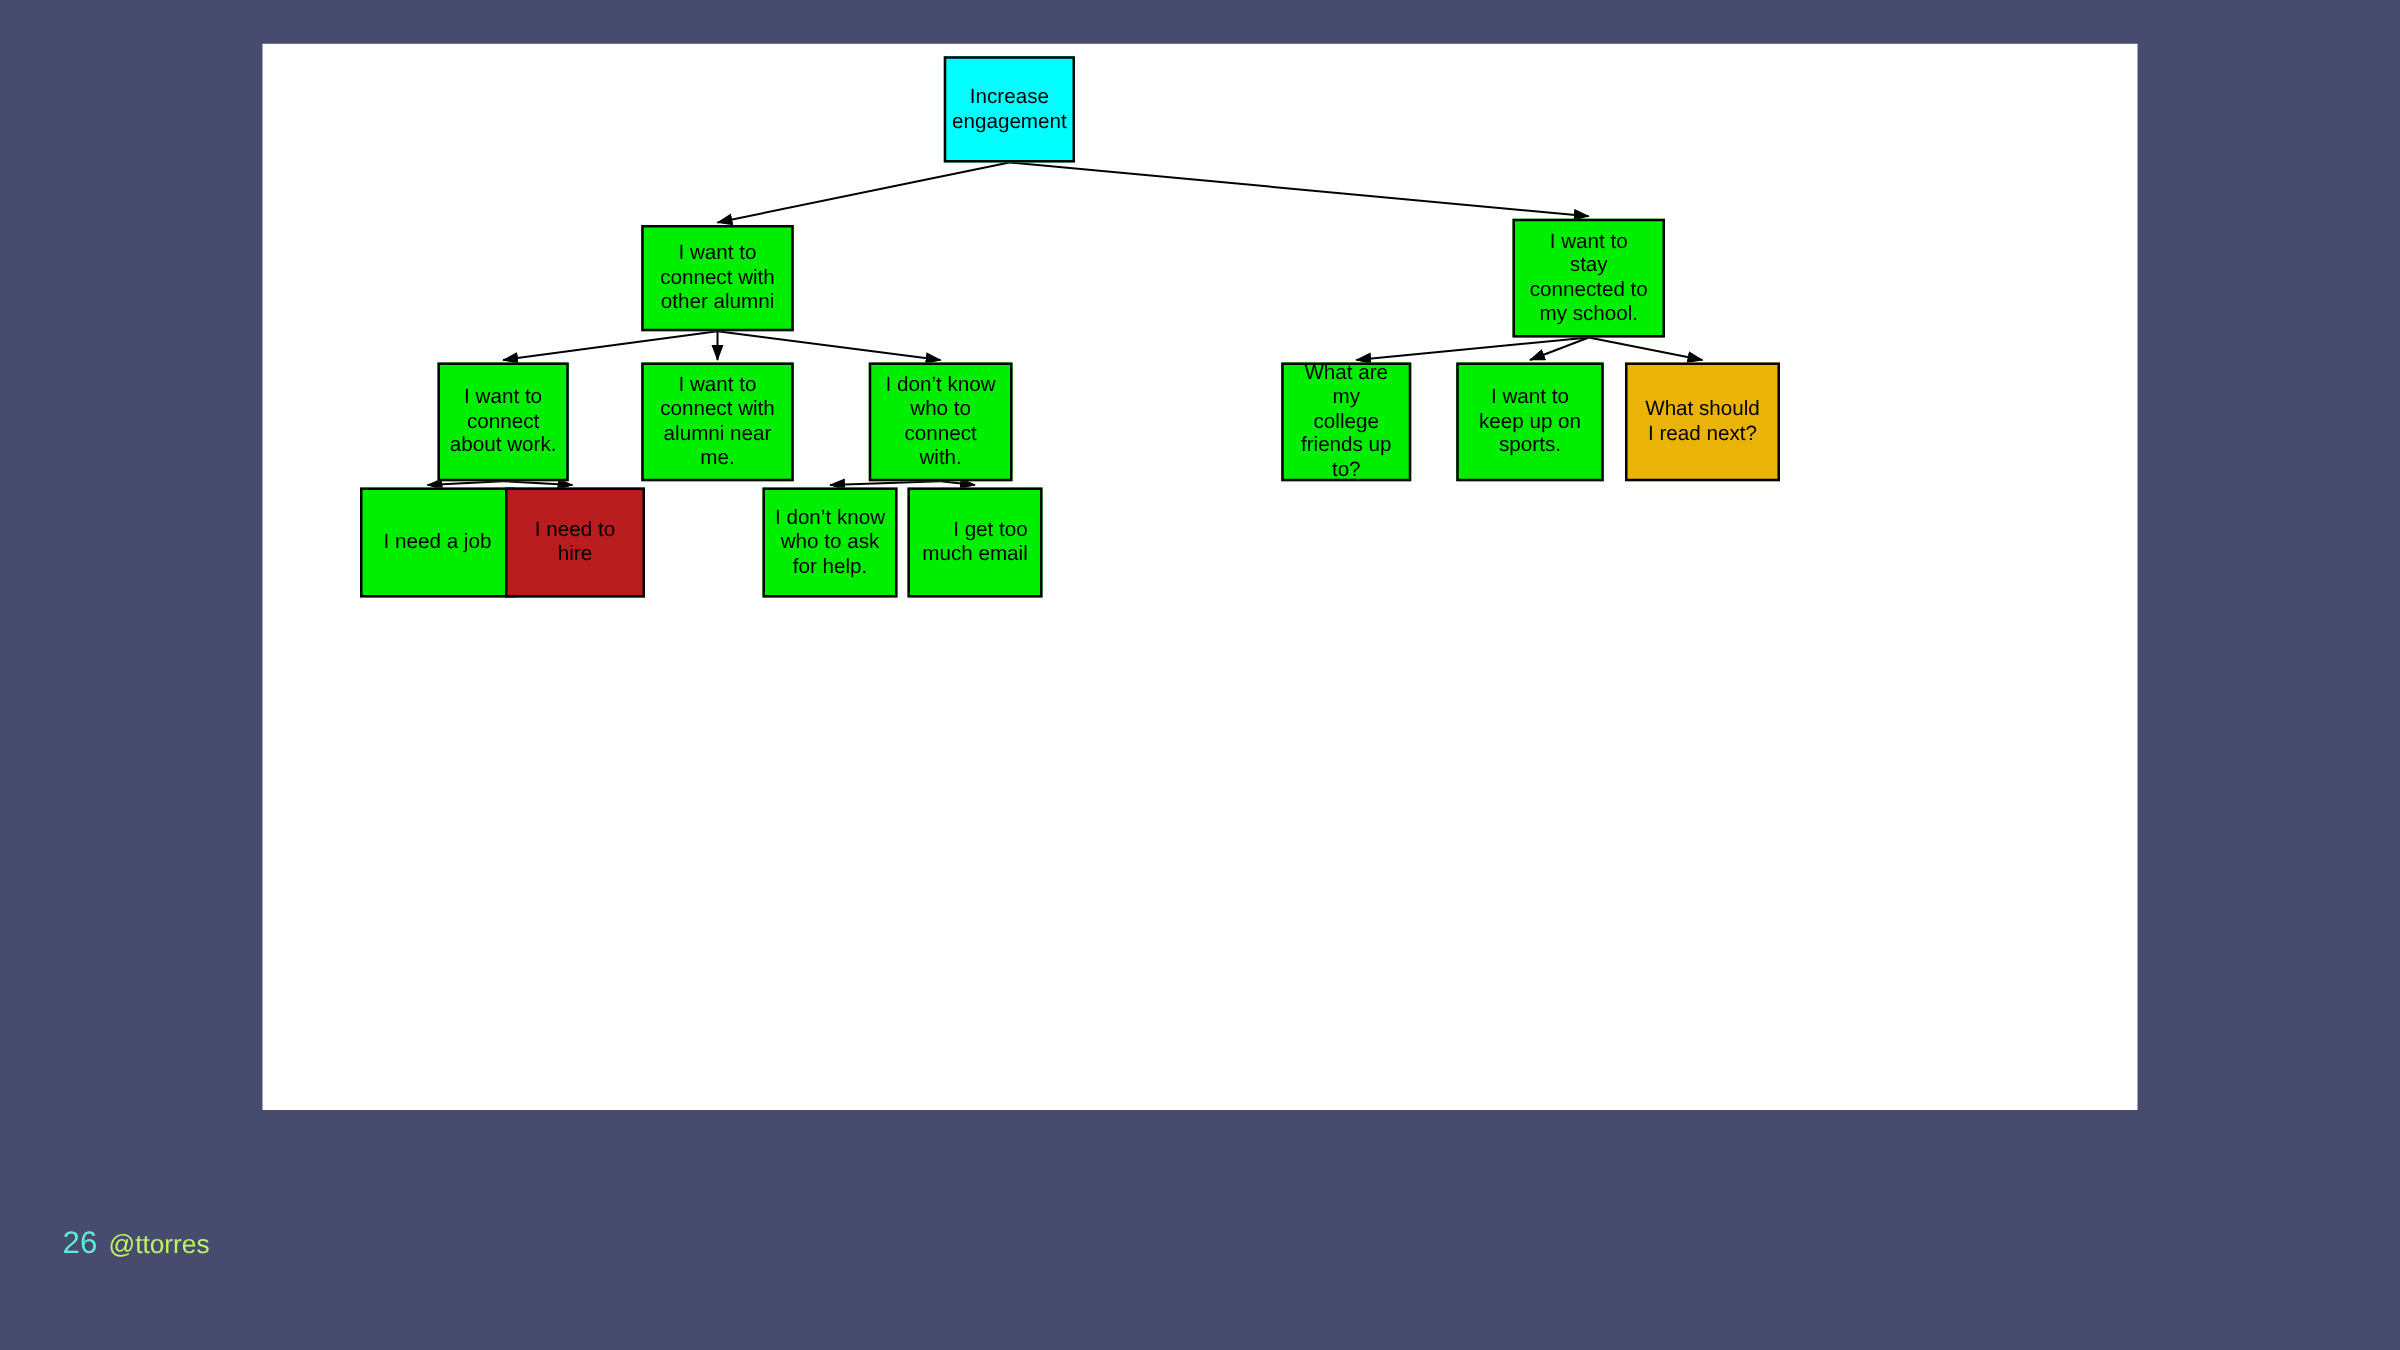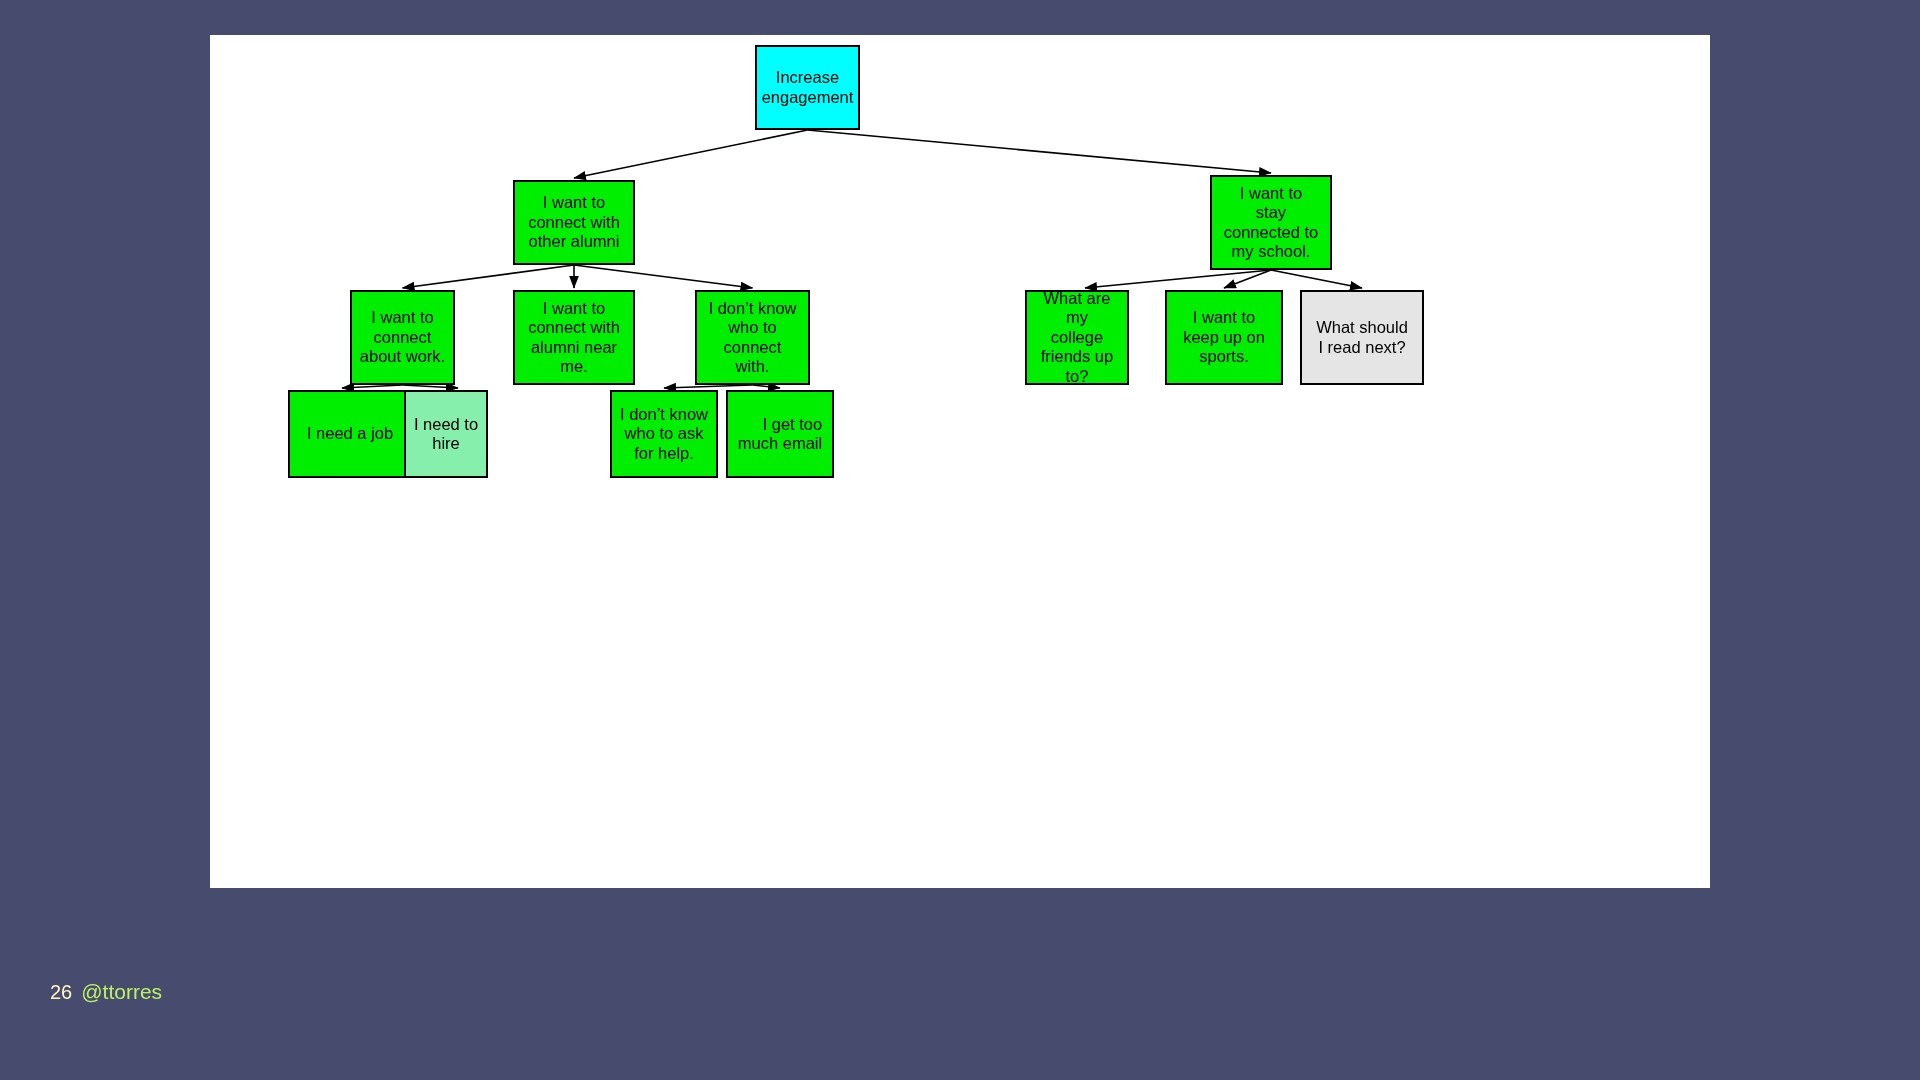--- a/index.html
+++ b/index.html
@@ -85,22 +85,22 @@
   #footer {
     position: absolute;
     left: 50px;
     top: 980px;
     display: flex;
     align-items: baseline;
     gap: 9px;
     font-family: "Liberation Sans", sans-serif;
   }
   #page-number {
-    color: #fef9c3;
-    font-size: 20px;
+    color: #5eead4;
+    font-size: 25px;
     font-weight: 400;
   }
   #handle {
     color: #bef264;
     font-size: 21px;
     font-weight: normal;
   }
 </style>
 </head>
 <body>
@@ -152,24 +152,24 @@
 who to
 connect
 with.</div>
         <div class="node branch" style="left: 815px; top: 255px; width: 104px; height: 95px; background: rgb(0, 238, 0); border-color: rgb(0, 0, 0);">What are my
 college
 friends up
 to?</div>
         <div class="node branch" style="left: 955px; top: 255px; width: 118px; height: 95px; background: rgb(0, 238, 0); border-color: rgb(0, 0, 0);">I want to
 keep up on
 sports.</div>
-        <div class="node branch" style="left: 1090px; top: 255px; width: 124px; height: 95px; background: #e5e5e5; border-color: rgb(0, 0, 0);">What should
+        <div class="node branch" style="left: 1090px; top: 255px; width: 124px; height: 95px; background: #eab308; border-color: rgb(0, 0, 0);">What should
 I read next?</div>
         <div class="node branch" style="left: 78px; top: 355px; width: 124px; height: 88px; background: rgb(0, 238, 0); border-color: rgb(0, 0, 0);">I need a job</div>
-        <div class="node branch" style="left: 194px; top: 355px; width: 84px; height: 88px; background: #86efac; border-color: rgb(0, 0, 0);">I need to
+        <div class="node branch" style="left: 194px; top: 355px; width: 112px; height: 88px; background: #b91c1c; border-color: rgb(0, 0, 0);">I need to
 hire</div>
         <div class="node branch" style="left: 400px; top: 355px; width: 108px; height: 88px; background: rgb(0, 238, 0); border-color: rgb(0, 0, 0);">I don’t know
 who to ask
 for help.</div>
         <div class="node branch" style="left: 516px; top: 355px; width: 108px; height: 88px; background: rgb(0, 238, 0); border-color: rgb(0, 0, 0); text-align: right;">I get too
 much email</div>
       </div>
 
   </div>
 

